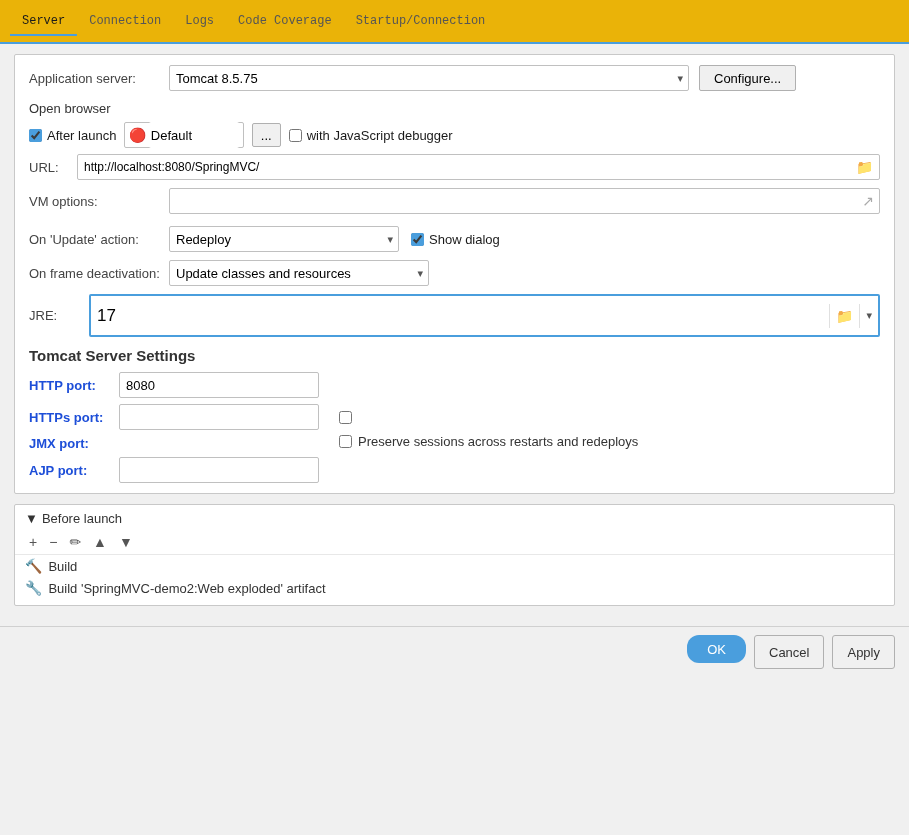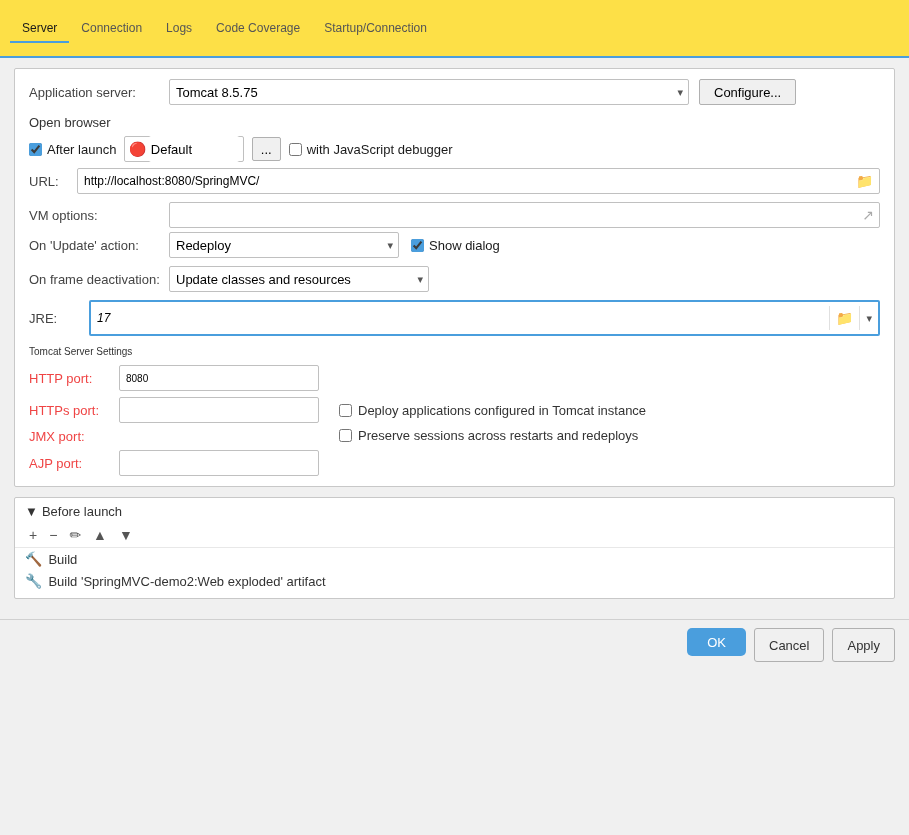--- a/index.html
+++ b/index.html
@@ -6,24 +6,25 @@
     body {
       font-family: "Segoe UI", Arial, sans-serif;
       font-size: 13px;
       background: #f0f0f0;
       color: #1a1a1a;
       width: 909px;
       min-height: 835px;
     }
 
     .top-tab-bar {
-      background: #fde047;
+      background: #eab308;
       border-bottom: 2px solid #4a9edd;
-      padding: 15px 10px;
-      display: flex;
+      padding: 8px 10px;
+      display: flex;
+      font-family: Liberation Mono, monospace;
     }
 
     .tab-item {
       padding: 6px 12px;
       cursor: pointer;
       color: #555;
       font-size: 12px;
     }
 
     .tab-item.active {
@@ -202,25 +203,24 @@
       align-items: center;
       border: 2px solid #4a9edd;
       border-radius: 2px;
       background: #fff;
     }
 
     .jre-input {
       flex: 1;
       border: none;
       padding: 3px 6px;
-      font-size: 12px;
+      font-size: 17px;
       background: transparent;
-      height: 32px;
+      height: 39px;
       outline: none;
-      font-style: italic;
     }
 
     .jre-folder-btn {
       background: none;
       border: none;
       border-left: 1px solid #e0e0e0;
       cursor: pointer;
       color: #777;
       font-size: 14px;
       padding: 2px 6px;
@@ -232,44 +232,45 @@
       border: none;
       border-left: 1px solid #e0e0e0;
       cursor: pointer;
       color: #555;
       font-size: 11px;
       padding: 2px 6px;
       height: 24px;
     }
 
     .tomcat-title {
-      font-size: 10px;
-      font-weight: 400;
+      font-size: 15px;
+      font-weight: 700;
       color: #333;
       margin-bottom: 8px;
       margin-top: 10px;
     }
 
     .port-row {
       display: flex;
       align-items: center;
     }
 
     .port-label {
       min-width: 90px;
-      color: #ef4444;
-      font-size: 13px;
+      color: #1d4ed8;
+      font-size: 13px;
+      font-weight: bold;
     }
 
     .port-input {
       width: 200px;
       border: 1px solid #c0c0c0;
       border-radius: 2px;
       padding: 3px 6px;
-      font-size: 10px;
+      font-size: 13px;
       background: #fff;
       height: 26px;
     }
 
     .checkbox-item {
       display: flex;
       align-items: center;
       gap: 6px;
       font-size: 13px;
       color: #333;
@@ -333,41 +334,41 @@
       padding: 8px 14px;
       background: #f0f0f0;
       border-top: 1px solid #d0d0d0;
     }
 
     .btn-ok {
       padding: 5px 20px;
       background: #4a9edd;
       color: #fff;
       border: none;
-      border-radius: 5px;
+      border-radius: 12px;
       cursor: pointer;
       font-size: 13px;
       height: 28px;
     }
 
     .btn-cancel, .btn-apply {
       padding: 5px 14px;
       background: #f0f0f0;
       color: #333;
       border: 1px solid #b0b0b0;
       border-radius: 3px;
       cursor: pointer;
       font-size: 13px;
       height: 34px;
     }
 
     .vm-options-row {
       display: flex;
       align-items: center;
-      margin-bottom: 4px;
+      margin-bottom: 12px;
     }
 
     .show-dialog-row {
       display: flex;
       align-items: center;
       gap: 8px;
     }
 
     .on-update-row {
       display: flex;
@@ -528,21 +529,20 @@
           </div>
           <div class="port-row">
             <span class="port-label">AJP port:</span>
             <input type="text" class="port-input" value="" style="">
           </div>
         </div>
 
         <div class="right-checkboxes">
           <label class="checkbox-item">
             <input type="checkbox" style="">
-            <span>Deploy applications configured in Tomcat instance</span>
           </label>
           <label class="checkbox-item">
             <input type="checkbox" style="">
             <span>Preserve sessions across restarts and redeploys</span>
           </label>
         </div>
       </div>
     </div>
   </div>
 

